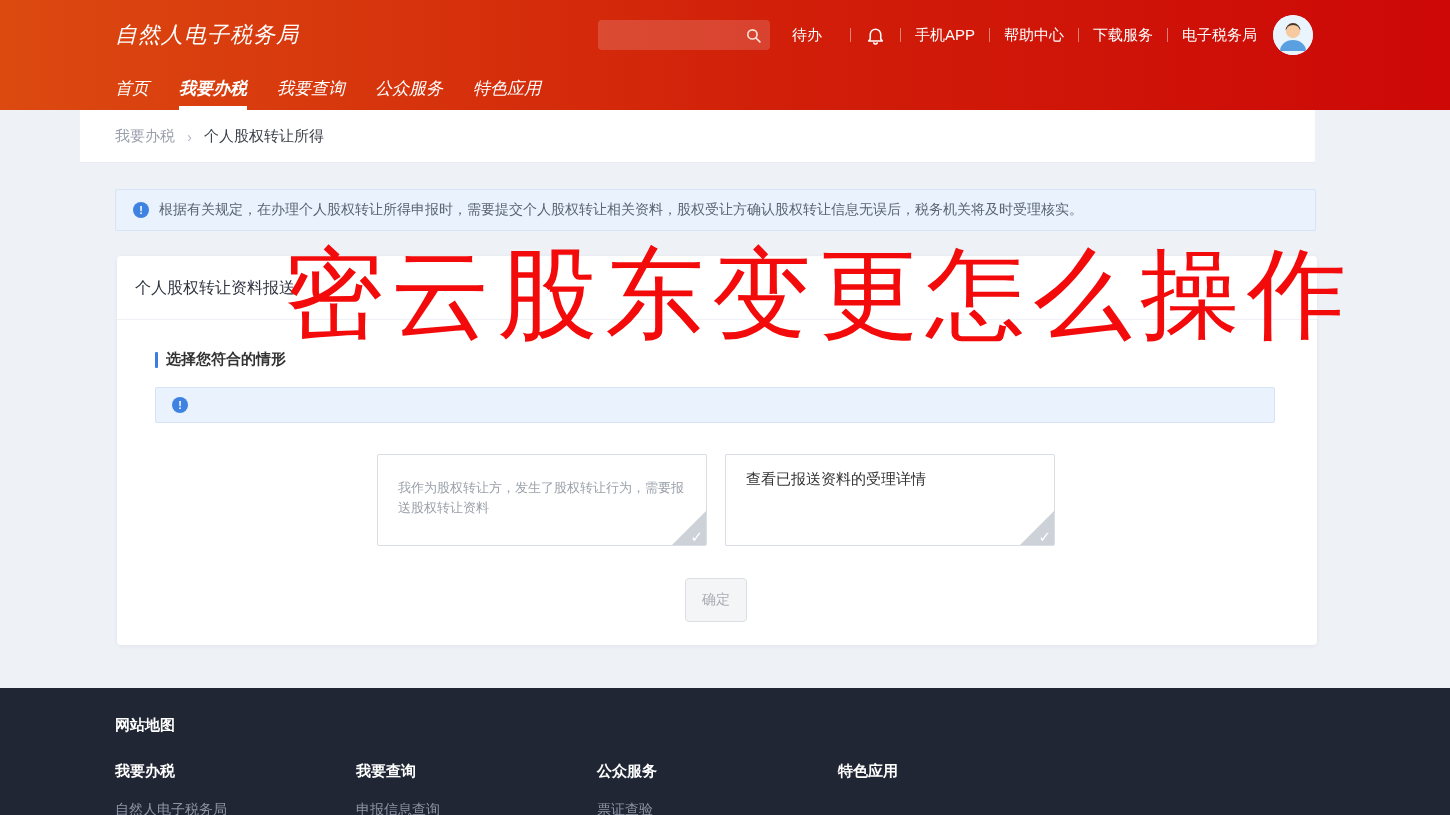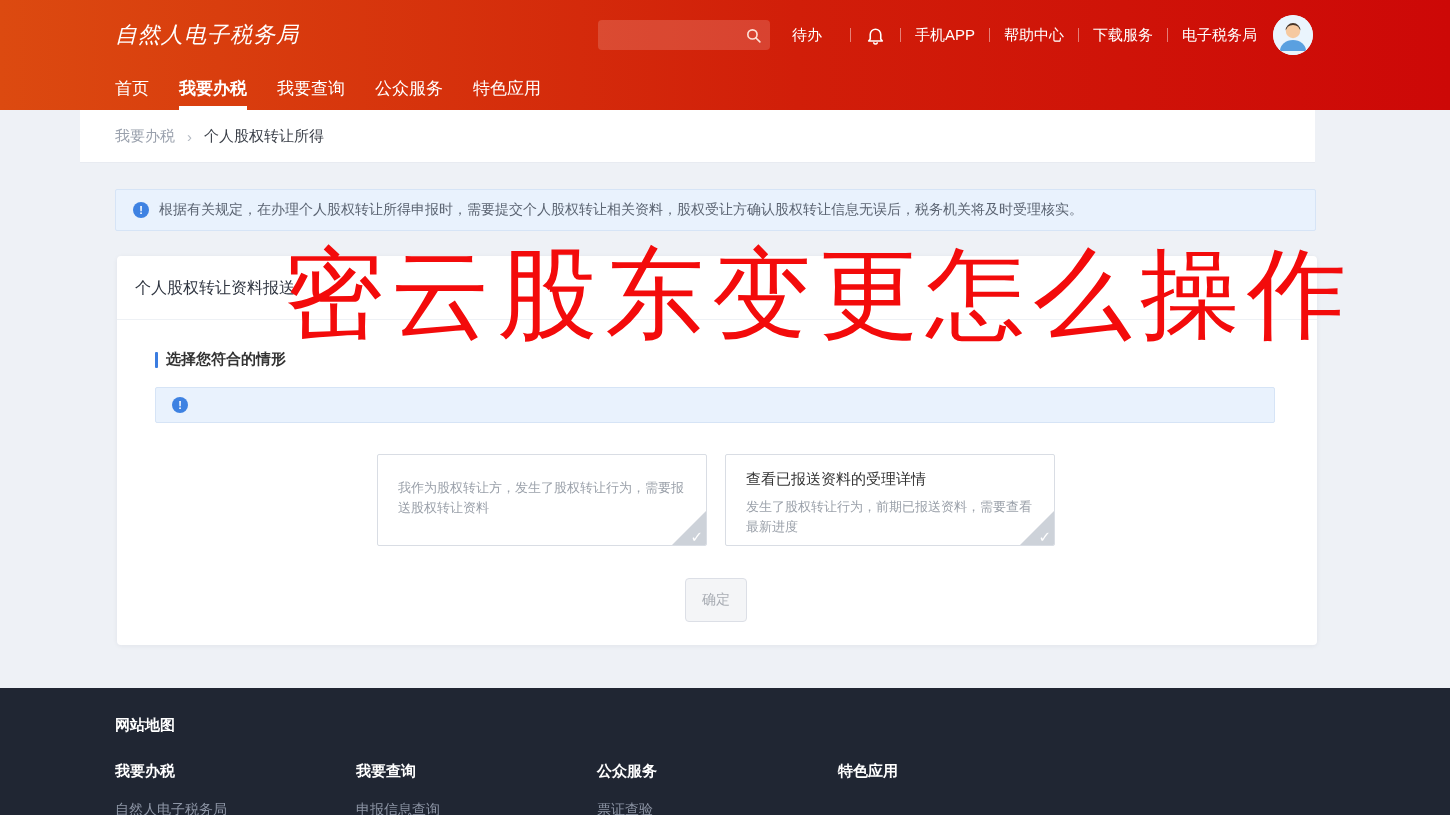--- a/index.html
+++ b/index.html
@@ -41,20 +41,21 @@
   .bell-wrap { display:flex; align-items:center; cursor:pointer; }
   .avatar {
     width:40px; height:40px; border-radius:50%;
     margin-left:16px; overflow:hidden; background:#eaf4fd;
     flex:0 0 auto; cursor:pointer;
   }
   .main-nav {
     height:40px;
     display:flex; align-items:center;
     padding-left:115px;
+    font-style:italic;
   }
   .nav-item {
     position:relative;
     height:40px; line-height:38px;
     color:#fff; font-size:17px;
     margin-right:30px;
     cursor:pointer; white-space:nowrap;
   }
   .nav-item.active { font-weight:bold; }
   .nav-item.active::after {
@@ -269,21 +270,20 @@
         </div>
 
         <div class="options-row">
           <div class="option-card">
             <div class="option-desc">我作为股权转让方，发生了股权转让行为，需要报送股权转让资料</div>
             <span class="corner-tri"></span>
             <span class="corner-check">✓</span>
           </div>
           <div class="option-card">
             <div class="option-title">查看已报送资料的受理详情</div>
-            <div class="option-desc">发生了股权转让行为，前期已报送资料，需要查看最新进度</div>
             <span class="corner-tri"></span>
             <span class="corner-check">✓</span>
           </div>
         </div>
 
         <div class="confirm-row">
           <button class="confirm-btn">确定</button>
         </div>
 
       </div>

